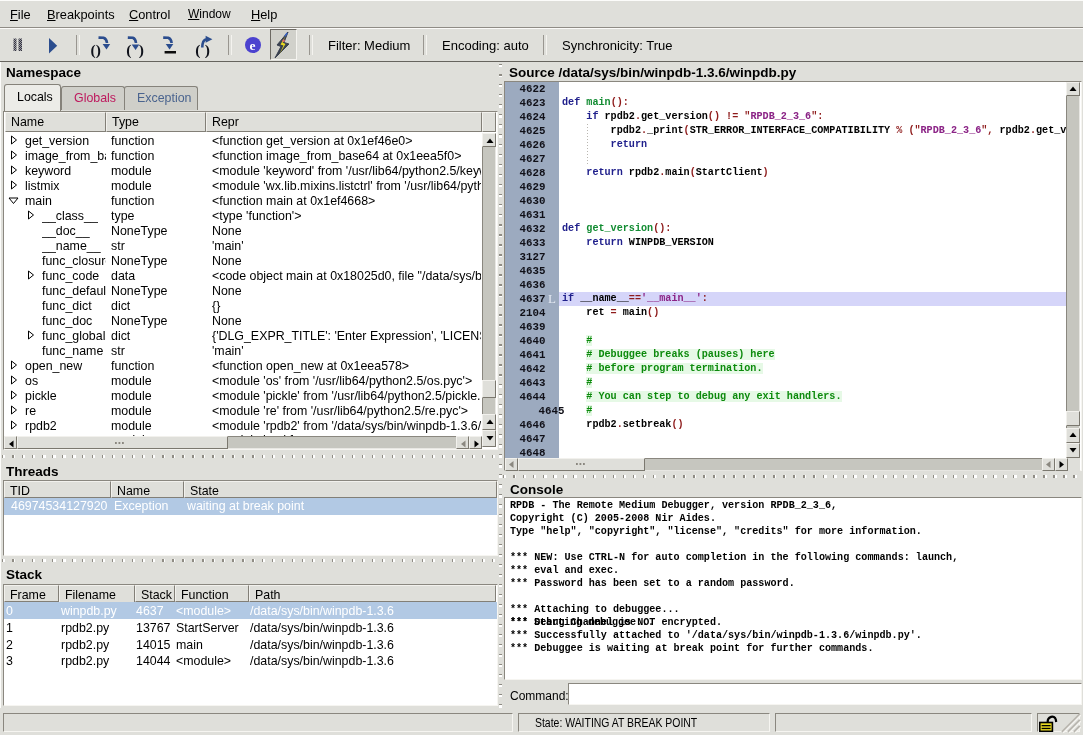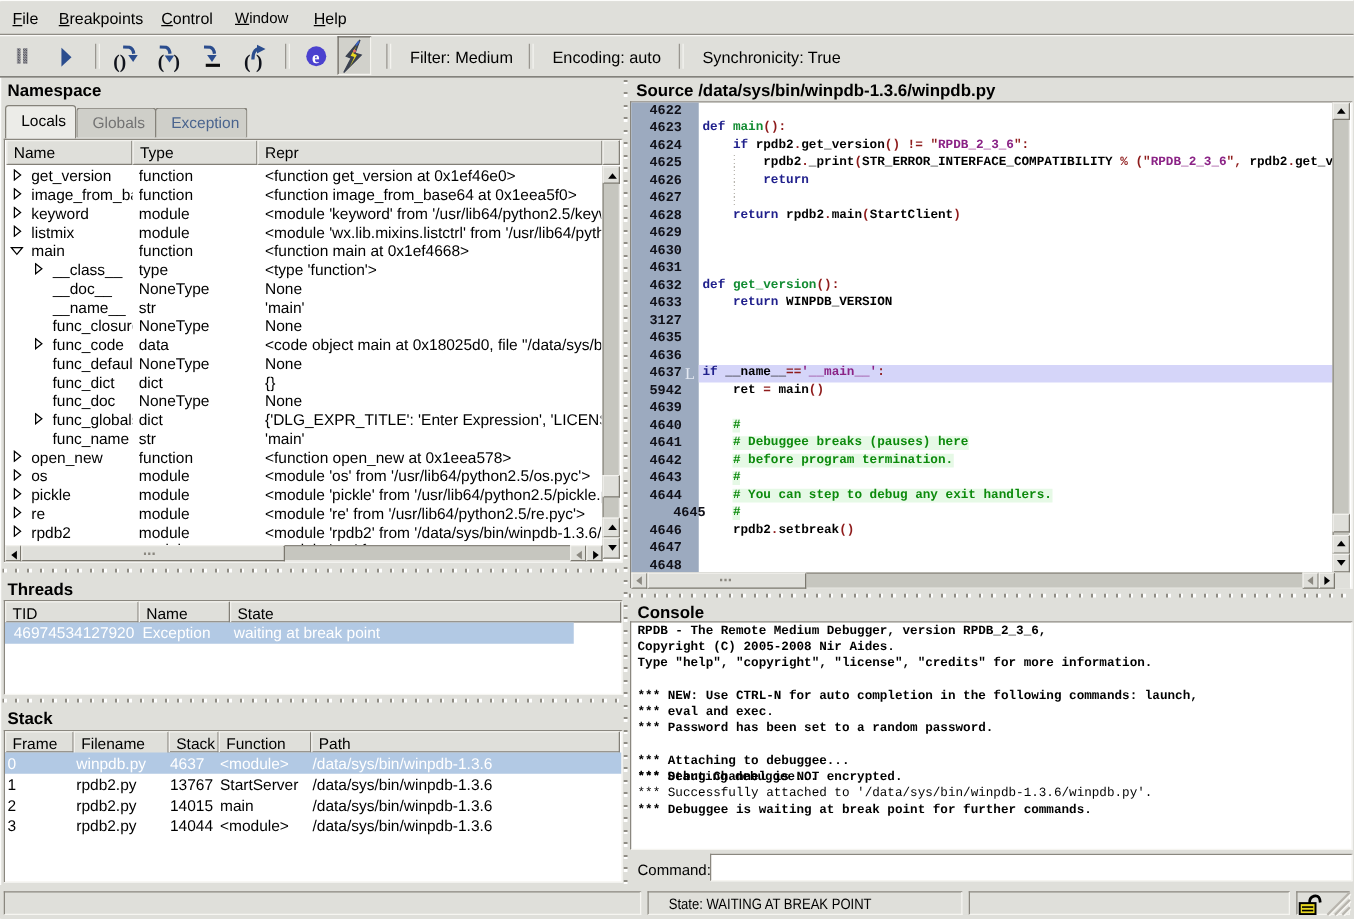--- a/index.html
+++ b/index.html
@@ -85,21 +85,21 @@
 </svg>
 </div>
 <div class="sep" style="left:309px;top:35px;height:20px"></div>
 <span class="ab" style="left:328px;top:38px;font-size:13px">Filter: Medium</span>
 <div class="sep" style="left:423px;top:35px;height:20px"></div>
 <span class="ab" style="left:442px;top:38px;font-size:13px">Encoding: auto</span>
 <div class="sep" style="left:543px;top:35px;height:20px"></div>
 <span class="ab" style="left:562px;top:38px;font-size:13px">Synchronicity: True</span>
 <div class="lbl" style="left:6px;top:65px">Namespace</div>
 <div class="ab" style="left:61px;top:86px;width:64px;height:24px;background:#cfcfc9;border:1px solid #85827a;border-bottom:none;border-radius:3px 3px 0 0;box-sizing:border-box"></div>
-<span class="ab" style="left:74px;top:91px;color:#737373">Globals</span>
+<span class="ab" style="left:74px;top:91px;color:#be185d">Globals</span>
 <div class="ab" style="left:124px;top:86px;width:74px;height:24px;background:#cfcfc9;border:1px solid #85827a;border-bottom:none;border-radius:3px 3px 0 0;box-sizing:border-box"></div>
 <span class="ab" style="left:137px;top:91px;color:#4a648e">Exception</span>
 <div class="ab" style="left:4px;top:84px;width:57px;height:27px;background:#ecece8;border:1px solid #85827a;border-bottom:none;border-radius:3px 3px 0 0;box-sizing:border-box"></div>
 <span class="ab" style="left:17px;top:90px">Locals</span>
 <div class="sunk" style="left:3px;top:111px;width:495px;height:339px;background:#fff"></div>
 <div class="hdr" style="left:5px;top:112px;width:101px;height:20px"><span>Name</span></div>
 <div class="hdr" style="left:106px;top:112px;width:100px;height:20px"><span>Type</span></div>
 <div class="hdr" style="left:206px;top:112px;width:276px;height:20px"><span>Repr</span></div>
 <div class="hdr" style="left:482px;top:112px;width:14px;height:20px"></div>
 <svg class="tri" style="left:10px;top:135px" width="8" height="10">
@@ -230,21 +230,21 @@
     </svg></div>
 <div class="btn3" style="left:469px;top:436px;width:13px;height:13px"><svg width="11" height="12">
       <polygon points="4.5,3.5 4.5,10.5 9.0,7.0" fill="#000"></polygon>
     </svg></div>
 <div class="ab dots" style="left:2px;top:455px;width:496px;height:3px"></div>
 <div class="lbl" style="left:6px;top:464px">Threads</div>
 <div class="sunk" style="left:3px;top:480px;width:495px;height:76px"></div>
 <div class="hdr" style="left:4px;top:481px;width:107px;height:17px"><span>TID</span></div>
 <div class="hdr" style="left:111px;top:481px;width:73px;height:17px"><span>Name</span></div>
 <div class="hdr" style="left:184px;top:481px;width:313px;height:17px"><span>State</span></div>
-<div class="ab" style="left:4px;top:498px;width:455px;height:17px;background:#b2c9e4;color:#fff">
+<div class="ab" style="left:4px;top:498px;width:493px;height:17px;background:#b2c9e4;color:#fff">
     <span class="ab" style="left:7px;top:1px">46974534127920</span>
     <span class="ab" style="left:110px;top:1px">Exception</span>
     <span class="ab" style="left:183px;top:1px">waiting at break point</span>
   </div>
 <div class="ab dots" style="left:2px;top:559px;width:496px;height:3px"></div>
 <div class="lbl" style="left:6px;top:567px">Stack</div>
 <div class="sunk" style="left:3px;top:584px;width:495px;height:122px"></div>
 <div class="hdr" style="left:4px;top:585px;width:55px;height:17px"><span>Frame</span></div>
 <div class="hdr" style="left:59px;top:585px;width:76px;height:31px"><span>Filename</span></div>
 <div class="hdr" style="left:135px;top:585px;width:40px;height:17px"><span>Stack</span></div>
@@ -301,21 +301,21 @@
 <div class="gn" style="left:505px;top:208px">4631</div>
 <div class="gn" style="left:505px;top:222px">4632</div>
 <div class="srcline" style="top:222px"><span class="k">def</span> <span class="fn">get_version</span><span class="op">():</span></div>
 <div class="gn" style="left:505px;top:236px">4633</div>
 <div class="srcline" style="top:236px">    <span class="k">return</span> WINPDB_VERSION</div>
 <div class="gn" style="left:505px;top:250px">3127</div>
 <div class="gn" style="left:505px;top:264px">4635</div>
 <div class="gn" style="left:505px;top:278px">4636</div>
 <div class="gn" style="left:505px;top:292px">4637</div>
 <div class="srcline" style="top:292px"><span class="k">if</span> __name__<span class="op">==</span><span class="st">'__main__'</span><span class="op">:</span></div>
-<div class="gn" style="left:505px;top:306px">5942</div>
+<div class="gn" style="left:505px;top:306px">2104</div>
 <div class="srcline" style="top:306px">    ret <span class="op">=</span> main<span class="op">()</span></div>
 <div class="gn" style="left:505px;top:320px">4639</div>
 <div class="gn" style="left:505px;top:334px">4640</div>
 <div class="srcline" style="top:334px">    <span class="cm cmb">#</span></div>
 <div class="gn" style="left:505px;top:348px">4641</div>
 <div class="srcline" style="top:348px">    <span class="cm cmb"># Debuggee breaks (pauses) here</span></div>
 <div class="gn" style="left:505px;top:362px">4642</div>
 <div class="srcline" style="top:362px">    <span class="cm cmb"># before program termination.</span></div>
 <div class="gn" style="left:505px;top:376px">4643</div>
 <div class="srcline" style="top:376px">    <span class="cm cmb">#</span></div>
@@ -361,21 +361,21 @@
 <div class="sunk" style="left:504px;top:497px;width:578px;height:183px"></div>
 <div class="ab mono" style="left:510px;top:500px;font-size:10.1px;font-weight:bold;white-space:pre">RPDB - The Remote Medium Debugger, version RPDB_2_3_6,</div>
 <div class="ab mono" style="left:510px;top:513px;font-size:10.1px;font-weight:bold;white-space:pre">Copyright (C) 2005-2008 Nir Aides.</div>
 <div class="ab mono" style="left:510px;top:526px;font-size:10.1px;font-weight:bold;white-space:pre">Type "help", "copyright", "license", "credits" for more information.</div>
 <div class="ab mono" style="left:510px;top:552px;font-size:10.1px;font-weight:bold;white-space:pre">*** NEW: Use CTRL-N for auto completion in the following commands: launch,</div>
 <div class="ab mono" style="left:510px;top:565px;font-size:10.1px;font-weight:bold;white-space:pre">*** eval and exec.</div>
 <div class="ab mono" style="left:510px;top:578px;font-size:10.1px;font-weight:bold;white-space:pre">*** Password has been set to a random password.</div>
 <div class="ab mono" style="left:510px;top:617px;font-size:10px;font-weight:bold;white-space:pre">*** Starting debuggee...</div>
 <div class="ab mono" style="left:510px;top:604px;font-size:10.1px;font-weight:bold;white-space:pre">*** Attaching to debuggee...</div>
 <div class="ab mono" style="left:510px;top:617px;font-size:10.1px;font-weight:bold;white-space:pre">*** Debug Channel is NOT encrypted.</div>
-<div class="ab mono" style="left:510px;top:630px;font-size:10.1px;font-weight:normal;white-space:pre">*** Successfully attached to '/data/sys/bin/winpdb-1.3.6/winpdb.py'.</div>
+<div class="ab mono" style="left:510px;top:630px;font-size:10.1px;font-weight:bold;white-space:pre">*** Successfully attached to '/data/sys/bin/winpdb-1.3.6/winpdb.py'.</div>
 <div class="ab mono" style="left:510px;top:643px;font-size:10.1px;font-weight:bold;white-space:pre">*** Debuggee is waiting at break point for further commands.</div>
 <div class="ab" style="left:510px;top:689px;font-size:12px">Command:</div>
 <div class="sunk" style="left:568px;top:683px;width:514px;height:22px"></div>
 <div class="ab" style="left:0;top:708px;width:1083px;height:27px;background:#dfdfda"></div>
 <div class="ab" style="left:3px;top:713px;width:510px;height:19px;border:1px solid;border-color:#8a877f #f6f5f1 #f6f5f1 #8a877f;box-sizing:border-box;background:#dfdfda"></div>
 <div class="ab" style="left:518px;top:713px;width:252px;height:19px;border:1px solid;border-color:#8a877f #f6f5f1 #f6f5f1 #8a877f;box-sizing:border-box;background:#dfdfda"></div>
 <div class="ab" style="left:775px;top:713px;width:257px;height:19px;border:1px solid;border-color:#8a877f #f6f5f1 #f6f5f1 #8a877f;box-sizing:border-box;background:#dfdfda"></div>
 <div class="ab" style="left:1037px;top:713px;width:43px;height:19px;border:1px solid;border-color:#8a877f #f6f5f1 #f6f5f1 #8a877f;box-sizing:border-box;background:#dfdfda"></div>
 <div class="ab" style="left:535px;top:716px;font-size:12px;transform:scaleX(0.87);transform-origin:0 50%;white-space:pre">State: WAITING AT BREAK POINT</div>
 <svg class="ab" style="left:1038px;top:712px" width="22" height="20">

